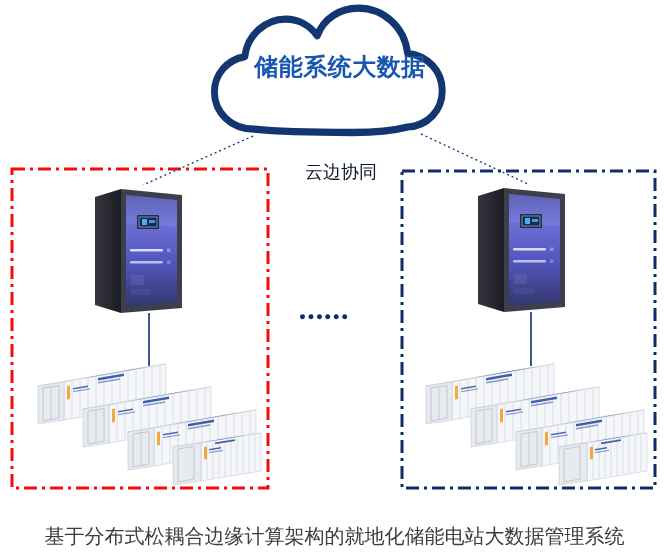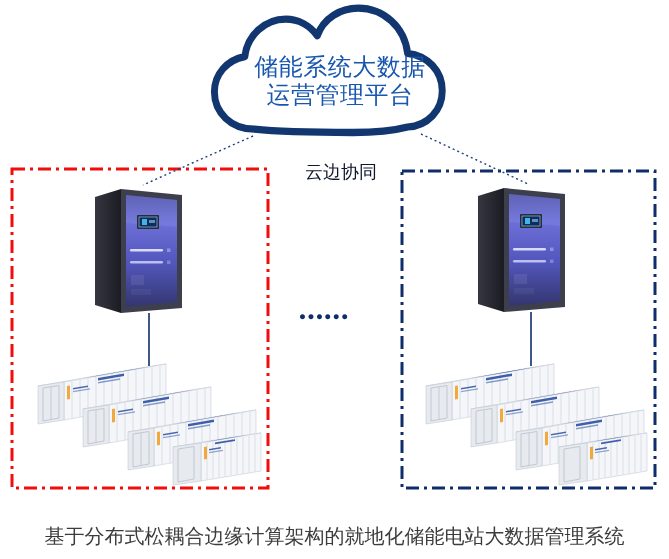--- a/index.html
+++ b/index.html
@@ -4,21 +4,21 @@
 <style>
   html,body{margin:0;padding:0;background:#ffffff;}
   .canvas{
     position:relative;width:669px;height:559px;background:#ffffff;overflow:hidden;
     font-family:"Liberation Sans","DejaVu Sans",sans-serif;
   }
   .abs{position:absolute;}
   .scene{position:absolute;left:0;top:0;width:669px;height:559px;}
   .cloud-text{
     left:225px;top:53px;width:230px;text-align:center;
-    font-size:24px;font-weight:normal;color:#1857AE;line-height:1.18;
+    font-size:24px;font-weight:bold;color:#1857AE;line-height:1.18;
     letter-spacing:0.5px;
   }
   .link-label{
     left:296px;top:160px;width:90px;text-align:center;
     font-size:18px;color:#0f172a;
   }
   .dots{
     left:299px;top:309px;width:84px;text-align:left;
     font-size:11.5px;letter-spacing:1.5px;color:#102D6B;line-height:14px;font-weight:bold;
   }
@@ -128,21 +128,20 @@
                C 211 45 225 59 225 77
                C 225 95 211 109 192 110
                C 180 113 160 115 140 115
                C 105 115 65 114 46 112
                Z" fill="#ffffff" stroke="#12366F" stroke-width="6.6" stroke-linejoin="round"></path>
     </g>
   </svg>
 
   <div class="abs cloud-text">
     <div>储能系统大数据</div>
-    <div>运营管理平台</div>
   </div>
 
   <div class="abs link-label">云边协同</div>
 
   <div class="abs dots">●●●●●●</div>
 
   <div class="abs caption">基于分布式松耦合边缘计算架构的就地化储能电站大数据管理系统</div>
 
 </div>
 

